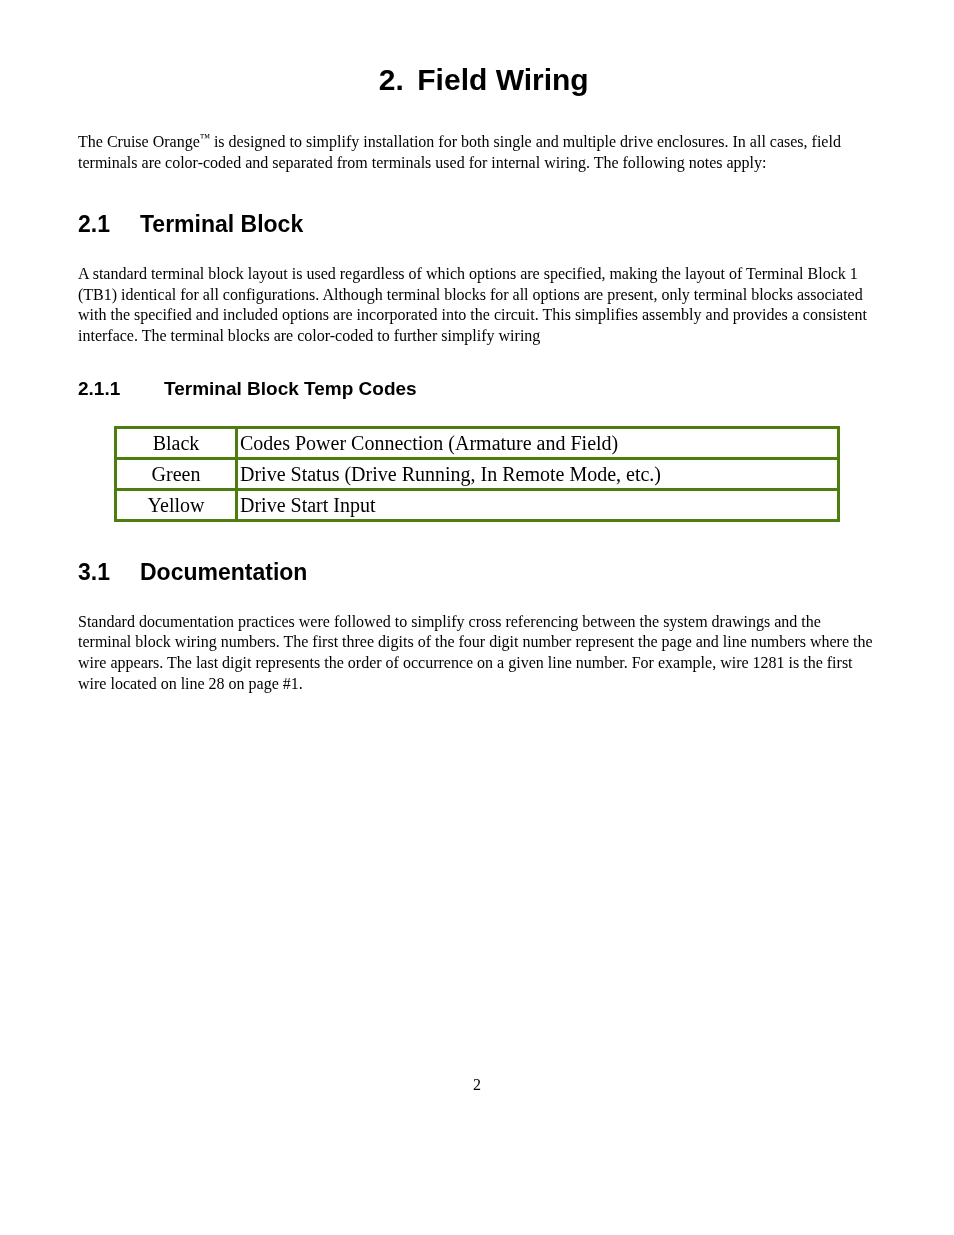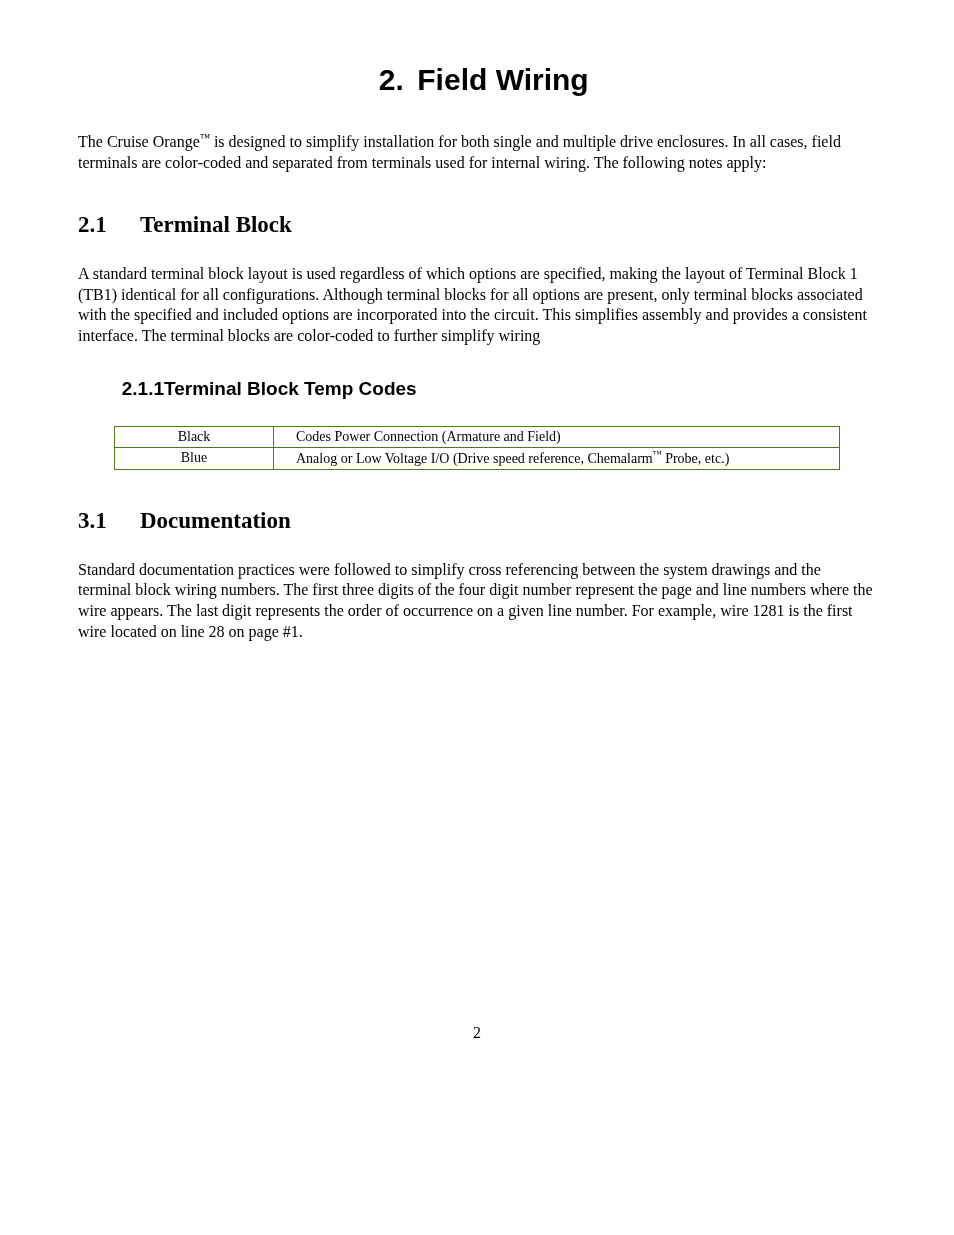--- a/index.html
+++ b/index.html
@@ -15,45 +15,45 @@
   }
   h1 {
     font-family: Arial, Helvetica, sans-serif;
     font-size: 30px;
     font-weight: bold;
     margin: 0 0 32px 0;
     text-align: center;
   }
   h1 .num { display:inline-block; width: 52px; }
   h2 {
-    font-family: Liberation Serif, serif;
+    font-family: Liberation Sans, sans-serif;
     font-size: 23px;
     font-weight: bold;
     margin: 36px 0 24px 0;
   }
   h2 .num { display:inline-block; width: 62px; }
   h3 {
     font-family: Arial, Helvetica, sans-serif;
     font-size: 19px;
     font-weight: bold;
     margin: 30px 0 24px 0;
   }
-  h3 .num { display:inline-block; width: 86px; text-align: right; }
+  h3 .num { display:inline-block; width: 86px; }
   p { margin: 0 0 14px 0; }
   .sup { font-size: 0.65em; vertical-align: super; }
   table {
     border-collapse: collapse;
     margin: 0 auto 10px auto;
     width: 726px;
   }
   td {
-    border: 1px solid #4d7c0f;
-    padding: 1px 22px;
+    border: 3px solid #4d7c0f;
+    padding: 1px 2px;
     vertical-align: top;
-    font-size: 14px;
+    font-size: 20px;
   }
   td.color-cell { width: 114px; text-align: center; }
   .page-number {
     text-align: center;
     font-size: 16px;
     margin-top: 380px;
   }
 </style>
 </head>
 <body>
@@ -76,22 +76,26 @@
   <span class="num">2.1.1</span><span>Terminal Block Temp Codes</span>
 </h3>
 
 <table>
   <tbody>
       <tr>
     <td class="color-cell">Black</td>
     <td>Codes Power Connection (Armature and Field)</td>
   </tr>
   <tr>
-    <td class="color-cell">Blue</td>
-    <td><span>Analog or Low Voltage I/O  (Drive speed reference, Chemalarm</span><span class="sup">™</span><span> Probe, etc.)</span></td>
+    <td class="color-cell">Green</td>
+    <td>Drive Status (Drive Running, In Remote Mode, etc.)</td>
+  </tr>
+  <tr>
+    <td class="color-cell">Yellow</td>
+    <td>Drive Start Input</td>
   </tr>
 </tbody>
   </table>
 
 <h2>
   <span class="num">3.1</span><span>Documentation</span>
 </h2>
 
 <p>Standard documentation practices were followed to simplify cross referencing between the system drawings and the terminal block wiring numbers.  The first three digits of the four digit number represent the page and line numbers where the wire appears.  The last digit represents the order of occurrence on a given line number.  For example, wire 1281 is the first wire located on line 28 on page #1.</p>
 

